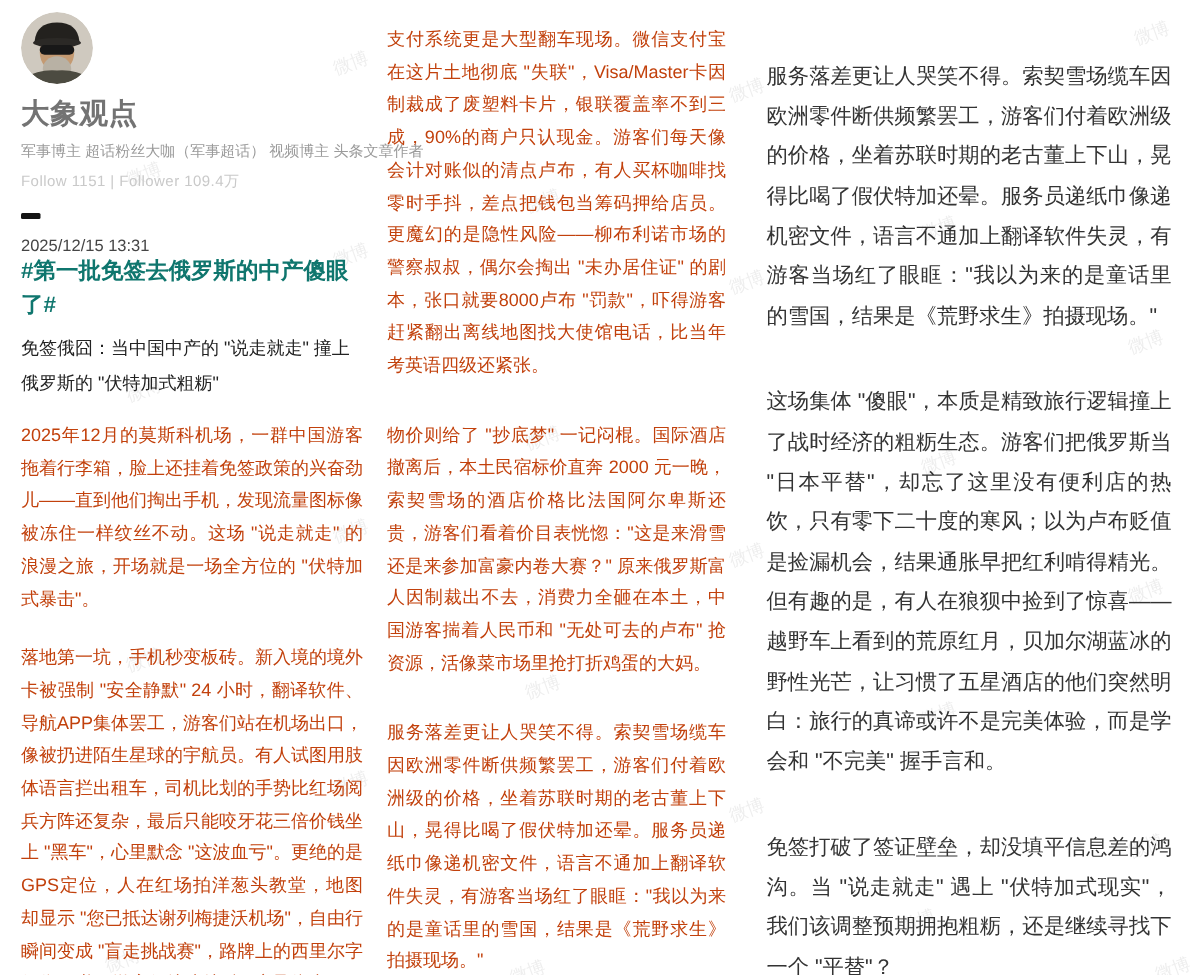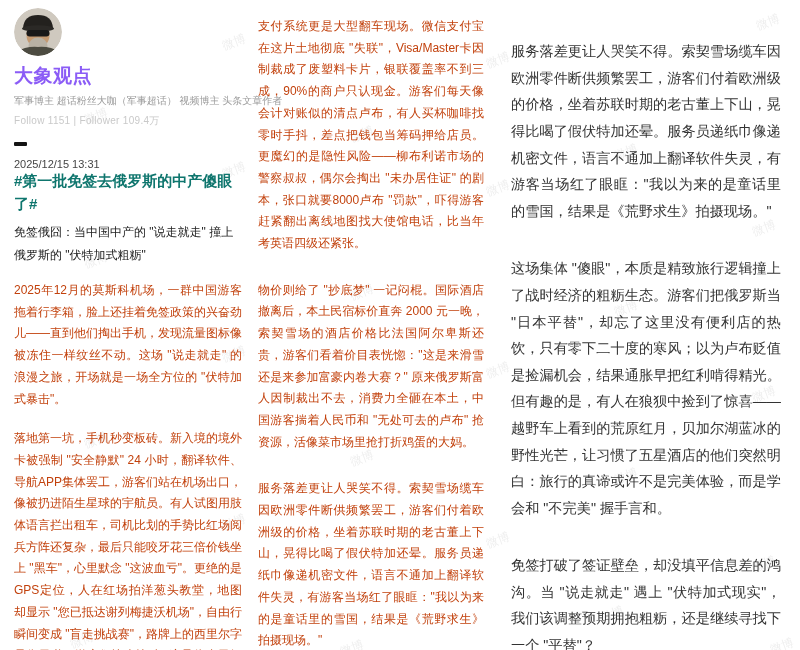--- a/index.html
+++ b/index.html
@@ -14,21 +14,21 @@
     font-family:"Liberation Sans","DejaVu Sans",sans-serif;
   }
   
   .col{position:absolute;top:0;}
   .col1{left:14px;width:228px;}
   .col2{left:258px;top:16px;width:226px;}
   .col3{left:511px;top:24px;width:270px;}
 
   
   .avatar{width:48px;height:48px;border-radius:50%;overflow:hidden;margin-top:8px;display:block;}
-  .uname{font-size:19px;font-weight:700;color:#8b5cf6;margin-top:7px;letter-spacing:.5px;}
+  .uname{font-size:19px;font-weight:700;color:#737373;margin-top:7px;letter-spacing:.5px;}
   .utags{font-size:10px;color:#9b9b9b;margin-top:5px;white-space:nowrap;}
   .ufollow{font-size:10px;color:#c9c9c9;margin-top:6px;letter-spacing:.3px;}
   .dash{width:13px;height:4px;background:#141414;border-radius:1px;margin-top:14px;}
   .pdate{font-size:11px;color:#454545;margin-top:12px;}
   .hashtag{font-size:15px;font-weight:700;color:#0f766e;line-height:1.5;}
   .subtitle{font-size:12px;color:#222;line-height:22.5px;margin-top:6px;}
 
   .body-text p{
     font-size:12px;line-height:21.7px;color:#c2410c;margin:0 0 18px 0;
     text-align:justify;word-break:break-all;

